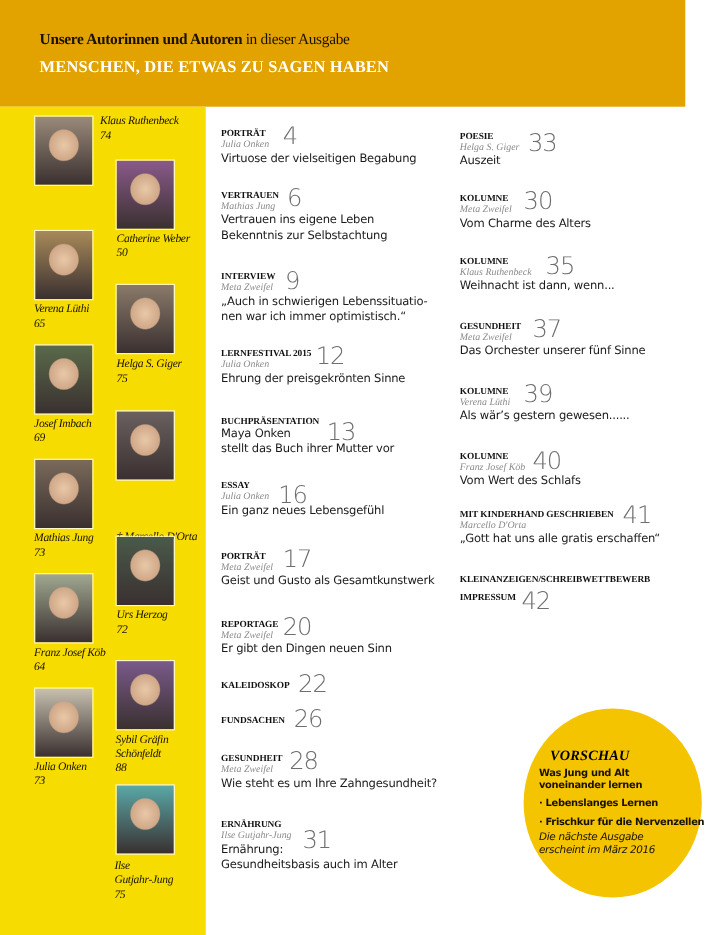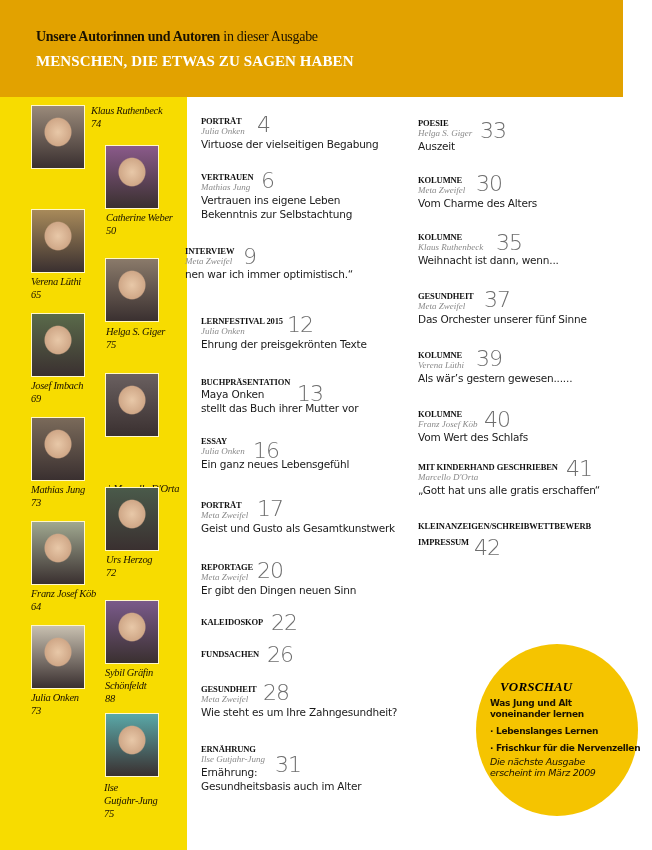--- a/index.html
+++ b/index.html
@@ -156,31 +156,32 @@
       <div class="toc-page" style="left: 56px; top: -2px;">4</div>
       <div class="toc-title">Virtuose der vielseitigen Begabung</div>
     </div>
     <div class="toc-item" style="left: 201px; top: 172px;">
       <div class="toc-cat">VERTRAUEN</div>
       <div class="toc-author">Mathias Jung</div>
       <div class="toc-page" style="left: 60px; top: -2px;">6</div>
       <div class="toc-title">Vertrauen ins eigene Leben</div>
       <div class="toc-title">Bekenntnis zur Selbstachtung</div>
     </div>
-    <div class="toc-item" style="left: 185px; top: 246px;">
+    <div class="toc-item" style="left: 201px; top: 246px;">
       <div class="toc-cat">INTERVIEW</div>
       <div class="toc-author">Meta Zweifel</div>
       <div class="toc-page" style="left: 58px; top: 0px;">9</div>
+      <div class="toc-title">„Auch in schwierigen Lebenssituatio-</div>
       <div class="toc-title">nen war ich immer optimistisch.“</div>
     </div>
     <div class="toc-item" style="left: 201px; top: 316px;">
       <div class="toc-cat">LERNFESTIVAL 2015</div>
       <div class="toc-author">Julia Onken</div>
       <div class="toc-page" style="left: 86px; top: -2px;">12</div>
-      <div class="toc-title">Ehrung der preisgekrönten Texte</div>
+      <div class="toc-title">Ehrung der preisgekrönten Sinne</div>
     </div>
     <div class="toc-item" style="left: 201px; top: 377px;">
       <div class="toc-cat">BUCHPRÄSENTATION</div>
       <div class="toc-page" style="left: 96px; top: 6px;">13</div>
       <div class="toc-title">Maya Onken</div>
       <div class="toc-title">stellt das Buch ihrer Mutter vor</div>
     </div>
     <div class="toc-item" style="left: 201px; top: 436px;">
       <div class="toc-cat">ESSAY</div>
       <div class="toc-author">Julia Onken</div>
@@ -271,14 +272,14 @@
     </div>
   </div>
 
 <div class="preview">
   <div class="ph">VORSCHAU</div>
   <div class="pl" style="top:54px">Was Jung und Alt</div>
   <div class="pl" style="top:65px">voneinander lernen</div>
   <div class="pl" style="top:82px">· Lebenslanges Lernen</div>
   <div class="pl" style="top:99px">· Frischkur für die Nervenzellen</div>
   <div class="pi">Die nächste Ausgabe</div>
-  <div class="pi" style="top:123px">erscheint im März 2009</div>
+  <div class="pi" style="top:123px">erscheint im März 2016</div>
 </div>
 
 </body></html>

